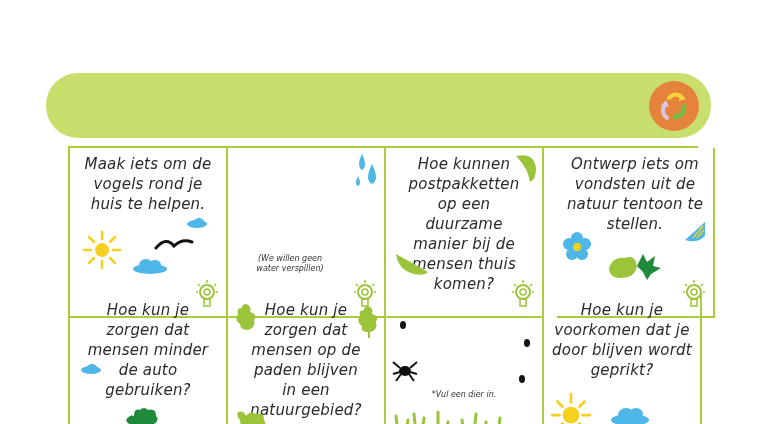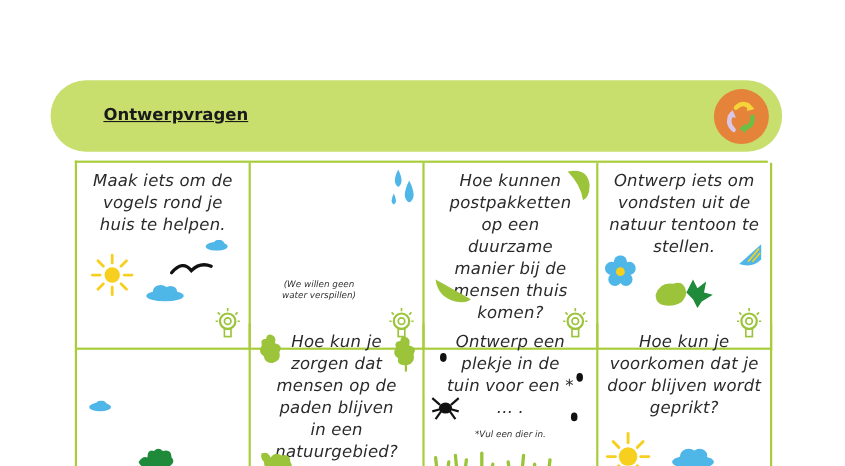--- a/index.html
+++ b/index.html
@@ -20,21 +20,20 @@
        font-style:italic; font-weight:normal; letter-spacing:0.2px; }
   .note { position:absolute; left:0; right:0; text-align:center; font-size:8px; color:#333;
           font-style:italic; line-height:10px; }
   .bulb { position:absolute; right:6px; bottom:6px; width:26px; height:30px; }
   .abs { position:absolute; }
 </style>
 </head>
 <body>
 
 <div class="banner">
-  <div class="banner-title">Ontwerpvragen</div>
   <div class="badge">
     <svg width="50" height="50" viewBox="0 0 50 50">
       <path d="M20 17 Q27 10 33 17" stroke="#f5d43a" stroke-width="4" fill="none" stroke-linecap="round"></path>
       <polygon points="31,12 37,18 30,20" fill="#f5d43a"></polygon>
       <path d="M35 25 Q36 34 27 36" stroke="#6cbf45" stroke-width="4" fill="none" stroke-linecap="round"></path>
       <polygon points="29,31 23,36 29,40" fill="#6cbf45"></polygon>
       <path d="M18 37 Q11 31 16 23" stroke="#d9c7e8" stroke-width="4" fill="none" stroke-linecap="round"></path>
       <polygon points="12,25 17,19 20,26" fill="#d9c7e8"></polygon>
     </svg>
   </div>
@@ -119,21 +118,21 @@
       <g stroke="#9bc43a" stroke-width="1.5">
           <line x1="13" y1="0" x2="13" y2="3"></line>
           <line x1="2" y1="12" x2="4" y2="12"></line>
           <line x1="22" y1="12" x2="24" y2="12"></line>
           <line x1="4" y1="4" x2="6" y2="6"></line>
           <line x1="22" y1="4" x2="20" y2="6"></line>
         </g>
     </svg>
   </div>
 
-  <div class="card" style="left:474px;top:0;">
+  <div class="card" style="left:487px;top:0;">
     <div class="q" style="left:8px;right:8px;">Ontwerp iets om vondsten uit de natuur tentoon te stellen.</div>
     <svg class="abs" style="left:6px;top:84px;" width="28" height="28" viewBox="0 0 28 28">
       <g fill="#4fb6e8">
           <circle cx="14" cy="6" r="6"></circle>
           <circle cx="22" cy="12" r="6"></circle>
           <circle cx="19" cy="22" r="6"></circle>
           <circle cx="9" cy="22" r="6"></circle>
           <circle cx="6" cy="12" r="6"></circle>
         </g>
       <circle cx="14" cy="15" r="4" fill="#f7cf1e"></circle>
@@ -157,20 +156,21 @@
           <line x1="13" y1="0" x2="13" y2="3"></line>
           <line x1="2" y1="12" x2="4" y2="12"></line>
           <line x1="22" y1="12" x2="24" y2="12"></line>
           <line x1="4" y1="4" x2="6" y2="6"></line>
           <line x1="22" y1="4" x2="20" y2="6"></line>
         </g>
     </svg>
   </div>
 
   <div class="card" style="left:0;top:146px;">
+    <div class="q" style="left:10px;right:10px;">Hoe kun je zorgen dat mensen minder de auto gebruiken?</div>
     <svg class="abs" style="left:10px;top:70px;" width="22" height="10" viewBox="0 0 22 10">
       <ellipse cx="11" cy="6" rx="10" ry="4" fill="#4fb6e8"></ellipse>
         <ellipse cx="12" cy="4" rx="5" ry="4" fill="#4fb6e8"></ellipse>
     </svg>
     <svg class="abs" style="left:54px;top:112px;" width="36" height="24" viewBox="0 0 36 24">
       <path d="M2 14 Q6 8 10 10 Q10 2 16 4 Q20 0 24 4 Q32 2 32 10 Q36 14 30 18 Q28 24 20 22 Q14 24 12 18 Q4 20 2 14Z" fill="#1f8a3a"></path>
     </svg>
     <svg class="bulb" viewBox="0 0 26 30">
       <circle cx="13" cy="12" r="7" stroke="#9bc43a" stroke-width="2" fill="none"></circle>
       <circle cx="13" cy="12" r="3" stroke="#9bc43a" stroke-width="1.5" fill="none"></circle>
@@ -204,21 +204,20 @@
           <line x1="13" y1="0" x2="13" y2="3"></line>
           <line x1="2" y1="12" x2="4" y2="12"></line>
           <line x1="22" y1="12" x2="24" y2="12"></line>
           <line x1="4" y1="4" x2="6" y2="6"></line>
           <line x1="22" y1="4" x2="20" y2="6"></line>
         </g>
     </svg>
   </div>
 
   <div class="card" style="left:316px;top:146px;">
-    <div class="q" style="left:16px;right:16px;">Ontwerp een plekje in de tuin voor een * ... .</div>
     <div class="note" style="top:96px;left:10px;right:10px;">*Vul een dier in.</div>
     <svg class="abs" style="left:12px;top:26px;" width="10" height="10" viewBox="0 0 10 10">
         <ellipse cx="5" cy="5" rx="3" ry="4" fill="#111"></ellipse>
       </svg>
     <svg class="abs" style="left:136px;top:44px;" width="10" height="10" viewBox="0 0 10 10">
         <ellipse cx="5" cy="5" rx="3" ry="4" fill="#111"></ellipse>
       </svg>
     <svg class="abs" style="left:132px;top:80px;" width="8" height="10" viewBox="0 0 8 10">
         <ellipse cx="4" cy="5" rx="3" ry="4" fill="#111"></ellipse>
       </svg>

